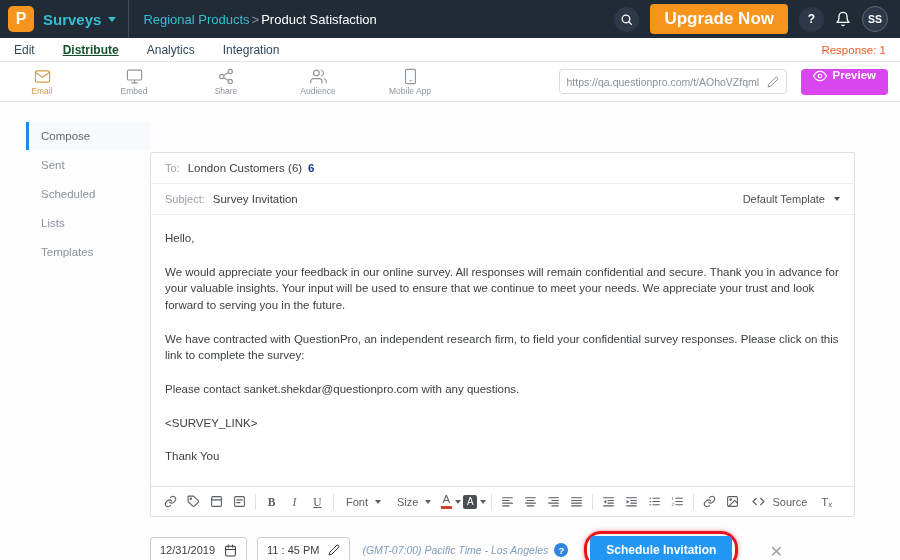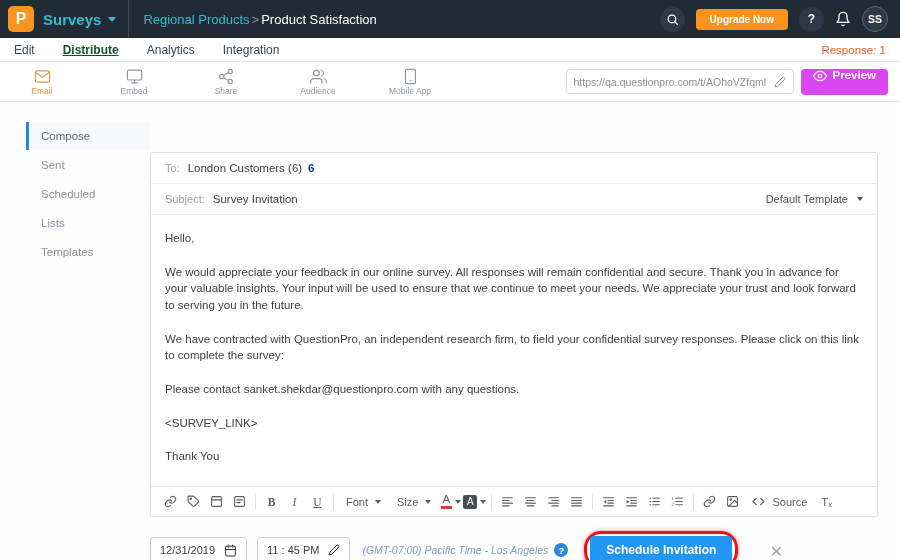--- a/index.html
+++ b/index.html
@@ -13,49 +13,49 @@
   .app-name { color:#35bdd3; font-size:15px; font-weight:bold; display:flex; align-items:center; gap:7px; margin-left:9px; cursor:pointer; }
   .caret { width:0; height:0; border-left:4px solid transparent; border-right:4px solid transparent; border-top:5px solid currentColor; display:inline-block; }
   .caret.sm { border-left-width:3.5px; border-right-width:3.5px; border-top-width:4.5px; }
   .topbar-sep { width:1px; height:38px; background:rgba(255,255,255,.15); margin:0 14px 0 12px; }
   .breadcrumb { display:flex; gap:2px; font-size:13px; align-items:center;justify-content:space-between; }
   .crumb-parent { color:#35bdd3; cursor:pointer; }
   .crumb-sep { color:#8a93a0; }
   .crumb-current { color:#fff; }
   .topbar-right { margin-left:auto; display:flex; align-items:center; gap:11px; }
   .icon-circle { width:25px; height:25px; border-radius:50%; background:#2d3948; display:flex; align-items:center; justify-content:center; color:#fff; font-size:12px; font-weight:bold; cursor:pointer; }
-  .upgrade-btn { background:#f7941d; color:#fff; font-size:10px; font-weight:bold; padding:5px 14px; border-radius:4px; border:none; cursor:pointer; }
+  .upgrade-btn { background:#f7941d; color:#fff; font-size:17px; font-weight:bold; padding:5px 14px; border-radius:4px; border:none; cursor:pointer; }
   .bell-wrap { color:#fff; cursor:pointer; }
   .avatar { width:26px; height:26px; border-radius:50%; background:#2d3948; border:1px solid #5a6677; color:#fff; font-size:10.5px; font-weight:bold; display:flex; align-items:center; justify-content:center; cursor:pointer; }
 
   
   .tabbar { height:24px; background:#fff; border-bottom:1px solid #e3e6ea; display:flex; align-items:center; padding:0 14px; gap:28px; font-size:12px; }
   .tab { color:#33475b; cursor:pointer; }
   .tab.active { color:#14532d; font-weight:bold; text-decoration:underline; }
   .response { margin-left:auto; color:#f15a24; font-size:11.5px; }
 
   
   .channelbar { height:40px; background:#fff; border-bottom:1px solid #dfe2e6; box-shadow:0 1px 3px rgba(0,0,0,.06); display:flex; align-items:center; padding:0 12px 0 18px; }
   .channels { display:flex; gap:44px; }
   .channel { display:flex; flex-direction:column; align-items:center; gap:1px; min-width:48px; color:#8d959d; cursor:pointer; }
   .channel.active { color:#d89b4a; }
   .channel-label { font-size:8.5px; }
-  .url-group { margin-left:auto; display:flex; gap:7px; align-items:center; }
+  .url-group { margin-left:auto; display:flex; gap:14px; align-items:center; }
   .url-box { width:228px; height:25px; background:#fff; border:1px solid #d6dade; border-radius:4px; display:flex; align-items:center; padding:0 7px; gap:6px; }
   .url-text { flex:1; font-size:10.5px; color:#8a9097; border:none; outline:none; background:transparent; width:100%; font-family:inherit; }
   .mini-icon { color:#8d959d; cursor:pointer; }
   .preview-btn { background:#d946ef; color:#fff; height:26px; padding:0 12px; border-radius:4px; font-size:11.5px; font-weight:bold; display:flex; align-items:flex-start; gap:6px; border:none; cursor:pointer; }
 
   
   .content { display:flex; height:458px; background:#fdfdfe; }
   .sidebar { width:150px; padding:20px 0 0 26px; flex:none; }
   .side-item { font-size:11.5px; color:#8b9299; padding:8px 0 8px 12px; border-left:3px solid transparent; margin-bottom:1px; cursor:pointer; }
   .side-item.active { border-left-color:#1e88e5; color:#5f6a72; background:#f8f9fa; }
 
-  .main { flex:1; padding:50px 22px 0 0; }
+  .main { flex:1; padding:50px 45px 0 0; }
   .card { background:#fff; border:1px solid #dcdfe3; border-radius:2px; }
   .row { display:flex; align-items:center; padding:0 14px; height:31px; border-bottom:1px solid #ececee; font-size:11.5px; }
   .field-label { color:#9aa0a6; margin-right:8px; font-size:11px; }
   .to-value { color:#3c4043; cursor:text; }
   .to-count { color:#1a3c8f; font-weight:bold; margin-left:6px; }
   .row-right { margin-left:auto; display:flex; align-items:center; gap:26px; }
   .dd { display:flex; align-items:center; gap:9px; color:#6b7177; font-size:11px; cursor:pointer; }
   .from-wrap { display:flex; align-items:center; gap:6px; }
   .from-value { color:#2980d9; font-size:11px; }
   .subject-value { color:#3c4043; cursor:text; }

